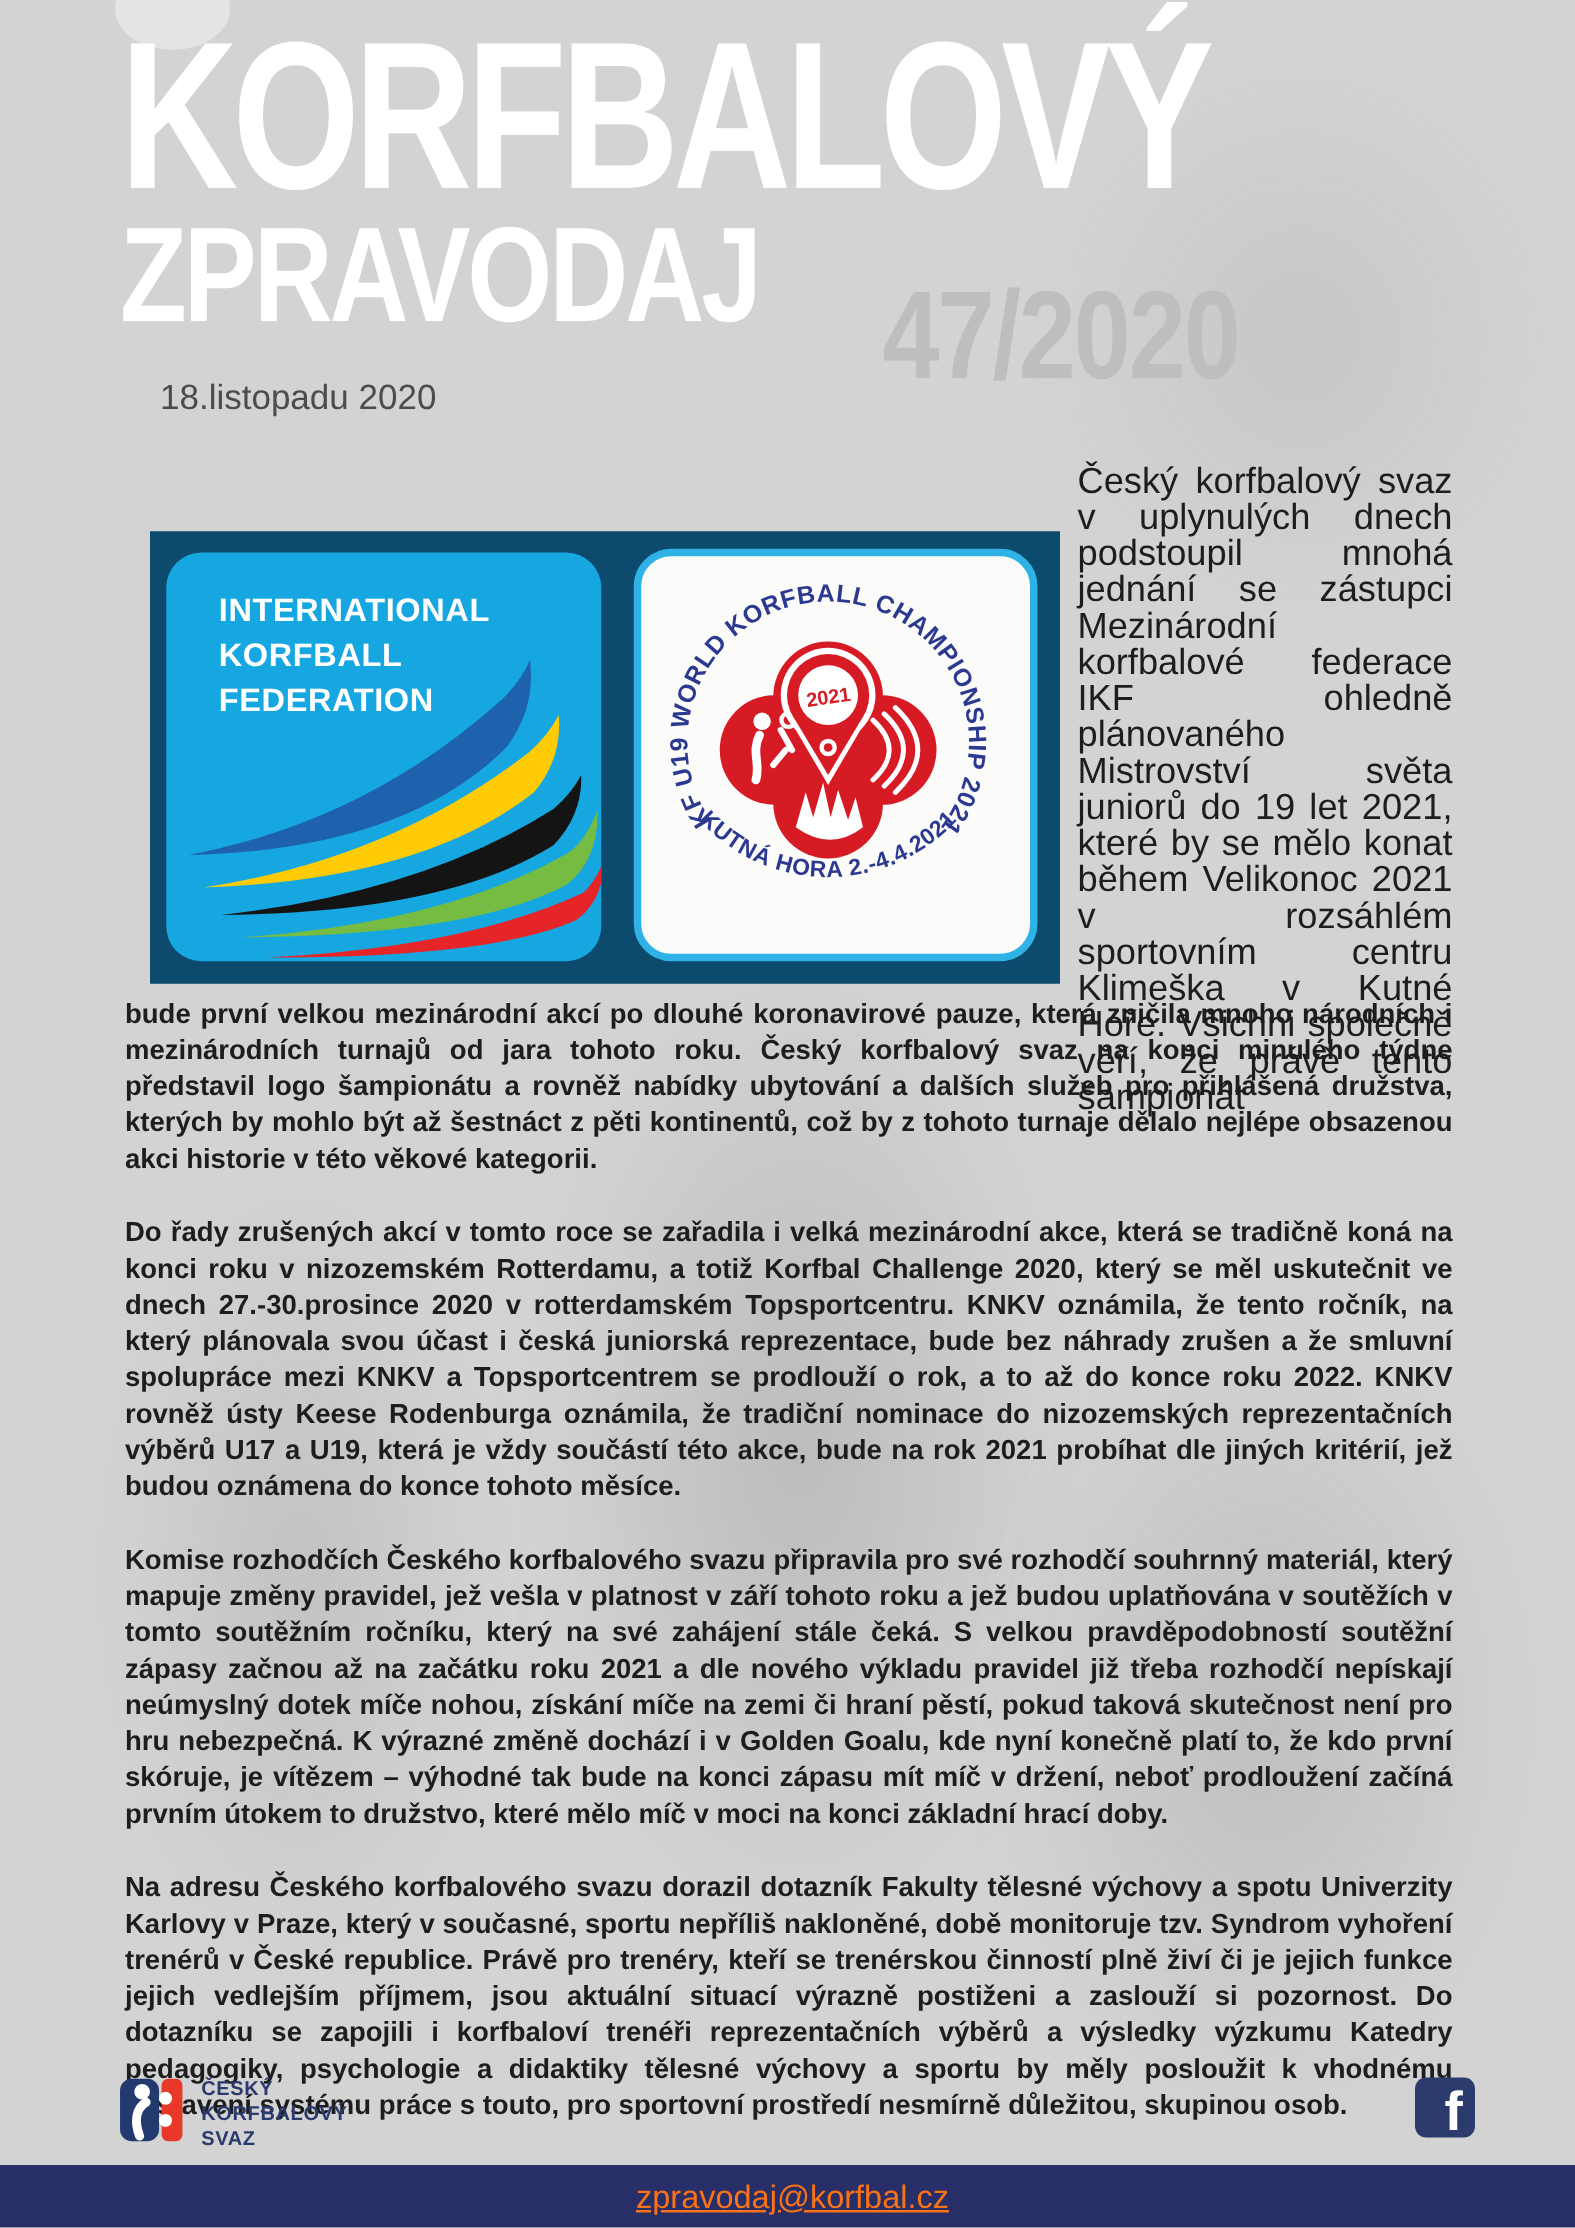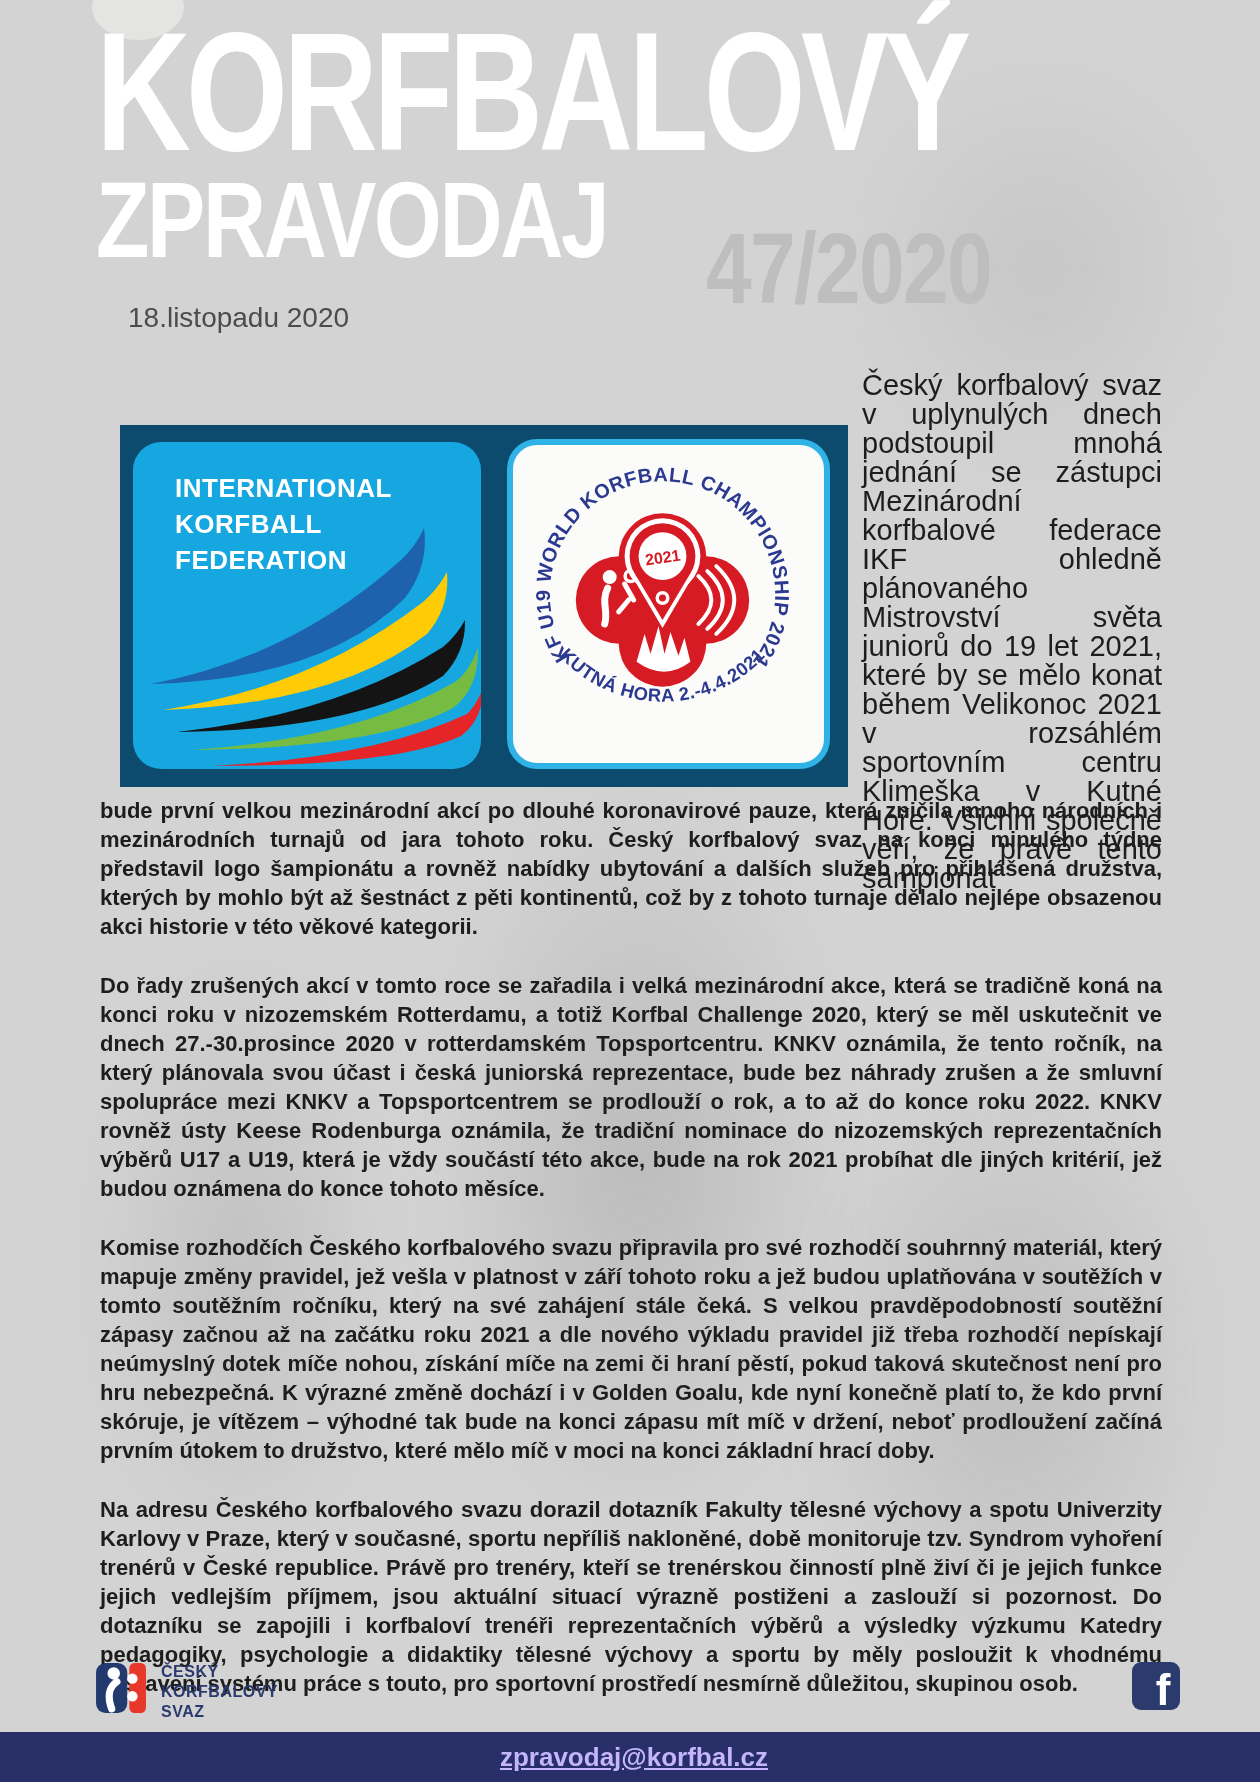--- a/index.html
+++ b/index.html
@@ -68,21 +68,21 @@
     position:absolute;left:1132px;top:1662px;width:48px;height:48px;
     background:#2c3b6e;border-radius:9px;overflow:hidden;
     display:flex;align-items:flex-end;justify-content:center;
   }
   .fb span{font-size:44px;line-height:40px;font-weight:700;color:#fff;margin-left:14px;}
   .bar{
     position:absolute;left:0;top:1732px;width:1260px;height:50px;background:#272e68;
     display:flex;align-items:center;justify-content:center;
     font-size:26px;color:#ffffff;white-space:pre;
   }
-  .bar a{color:#c4b5fd;text-decoration:underline;margin-left:8px;font-weight:bold;}
+  .bar a{color:#f97316;text-decoration:underline;margin-left:8px;}
 </style>
 </head>
 <body>
 
 <div class="page">
 
   <div class="wm wm1"></div>
   <div class="wm wm2"></div>
   <div class="wm wm3"></div>
   <div class="wm wm4"></div>

